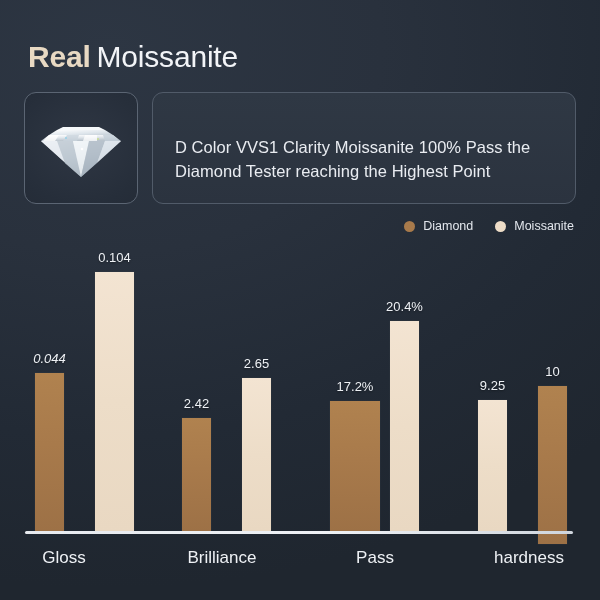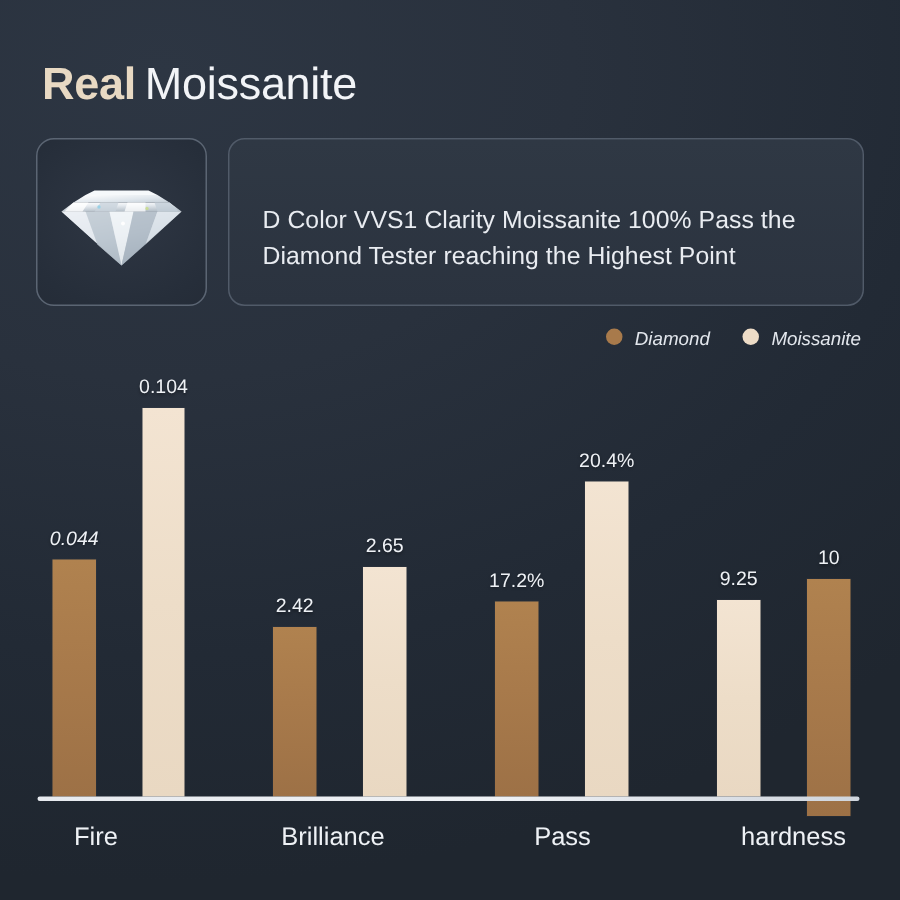--- a/index.html
+++ b/index.html
@@ -92,23 +92,22 @@
   .legend {
     position: absolute;
     right: 26px;
     top: 219px;
     display: flex;
     align-items: center;
     gap: 22px;
   }
   .legend-item {
     display: flex;
-    align-items: flex-start;
+    align-items: center;
     gap: 8px;
-    font-style: italic;
   }
   .legend-dot {
     width: 11px;
     height: 11px;
     border-radius: 50%;
     flex: 0 0 11px;
   }
   .legend-label {
     font-size: 12.5px;
     color: #e3e7ed;
@@ -236,52 +235,52 @@
       <span class="legend-dot" style="background:#eddcc7"></span>
       <span class="legend-label">Moissanite</span>
     </div>
   </div>
 
   <div id="bars-layer">
       <div class="bar-slot" style="left: 35px; width: 29px; top: 373px; height: 158px; position: absolute;">
         <div class="bar diamond" style="height: 100%;"></div>
         <div class="bar-value" style="top: -22px; font-style: italic;">0.044</div>
       </div>
-      <div class="bar-slot" style="left: 95px; width: 28px; top: 272px; height: 259px; position: absolute;">
+      <div class="bar-slot" style="left: 95px; width: 39px; top: 272px; height: 259px; position: absolute;">
         <div class="bar moissanite" style="height: 100%;"></div>
         <div class="bar-value" style="top: -22px;">0.104</div>
       </div>
       <div class="bar-slot" style="left: 182px; width: 29px; top: 418px; height: 113px; position: absolute;">
         <div class="bar diamond" style="height: 100%;"></div>
         <div class="bar-value" style="top: -22px;">2.42</div>
       </div>
       <div class="bar-slot" style="left: 242px; width: 29px; top: 378px; height: 153px; position: absolute; text-align: center;">
         <div class="bar moissanite" style="height: 100%;"></div>
         <div class="bar-value" style="top: -22px;">2.65</div>
       </div>
-      <div class="bar-slot" style="left: 330px; width: 29px; top: 401px; height: 130px; position: absolute;">
+      <div class="bar-slot" style="left: 330px; width: 50px; top: 401px; height: 130px; position: absolute;">
         <div class="bar diamond" style="height: 100%;"></div>
         <div class="bar-value" style="top: -22px;">17.2%</div>
       </div>
       <div class="bar-slot" style="left: 390px; width: 29px; top: 321px; height: 210px; position: absolute;">
         <div class="bar moissanite" style="height: 100%;"></div>
         <div class="bar-value" style="top: -22px;">20.4%</div>
       </div>
       <div class="bar-slot" style="left: 478px; width: 29px; top: 400px; height: 131px; position: absolute;">
         <div class="bar moissanite" style="height: 100%;"></div>
         <div class="bar-value" style="top: -22px;">9.25</div>
       </div>
       <div class="bar-slot" style="left: 538px; width: 29px; top: 373px; height: 158px; position: absolute; margin-top: 13px;">
         <div class="bar diamond" style="height: 100%;"></div>
         <div class="bar-value" style="top: -22px;">10</div>
       </div>
     </div>
 
   <div class="axis-line"></div>
 
   <div class="cat-labels" id="cat-labels">
-      <div class="cat-label" style="left: 64px;">Fire</div>
+      <div class="cat-label" style="left: 64px;">Gloss</div>
       <div class="cat-label" style="left: 222px;">Brilliance</div>
       <div class="cat-label" style="left: 375px;">Pass</div>
       <div class="cat-label" style="left: 529px;">hardness</div>
     </div>
 
 </div>
 
 </body></html>

